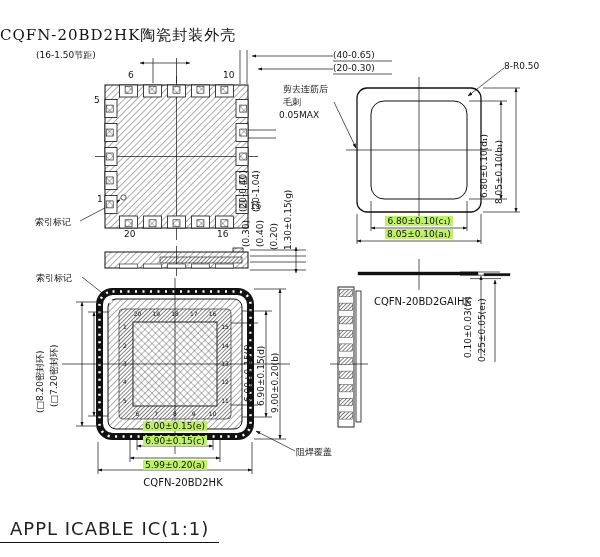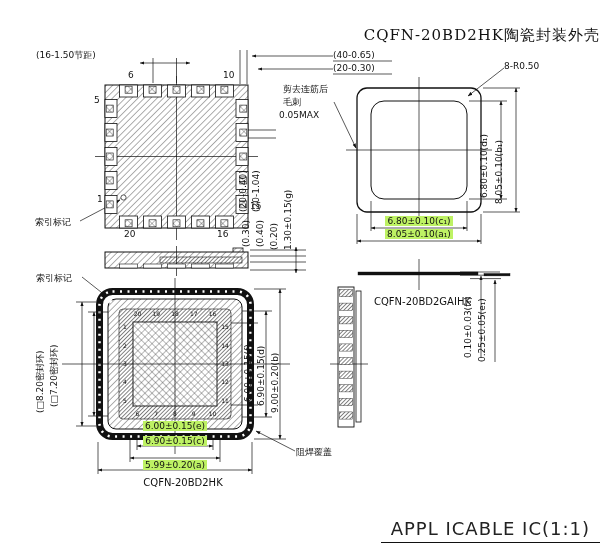--- a/index.html
+++ b/index.html
@@ -8,24 +8,24 @@
     font-family:"DejaVu Sans", sans-serif;color:#111;overflow:hidden;
   }
   #stage{position:absolute;left:0;top:0;width:600px;height:557px}
   svg{position:absolute;left:0;top:0}
   .lbl{position:absolute;font-size:9px;line-height:11px;white-space:nowrap;color:#111}
   .cap{font-size:10px;line-height:12px}
   .rot{transform-origin:0 100%;transform:rotate(-90deg)}
   .ctr{text-align:center}
   .dimbg{background:#bef264;padding:0 2px}
   .title{
-    position:absolute;left:0;top:26px;width:600px;text-align:right;
+    position:absolute;left:0;top:26px;width:600px;text-align:left;
     font-family:"DejaVu Serif", serif;font-size:15px;letter-spacing:1px;
   }
-  .footer{position:absolute;left:0;top:518px;width:600px;text-align:right}
+  .footer{position:absolute;left:0;top:518px;width:600px;text-align:left}
   .footer span{
     display:inline-block;font-size:18px;letter-spacing:1px;
     border-bottom:1.5px solid #111;padding:0 10px 3px 10px;color:#222;
   }
   .padnum{position:absolute;font-size:6px;line-height:7px;width:10px;text-align:center;color:#111}
 </style>
 </head>
 <body>
 
 <div id="stage">

